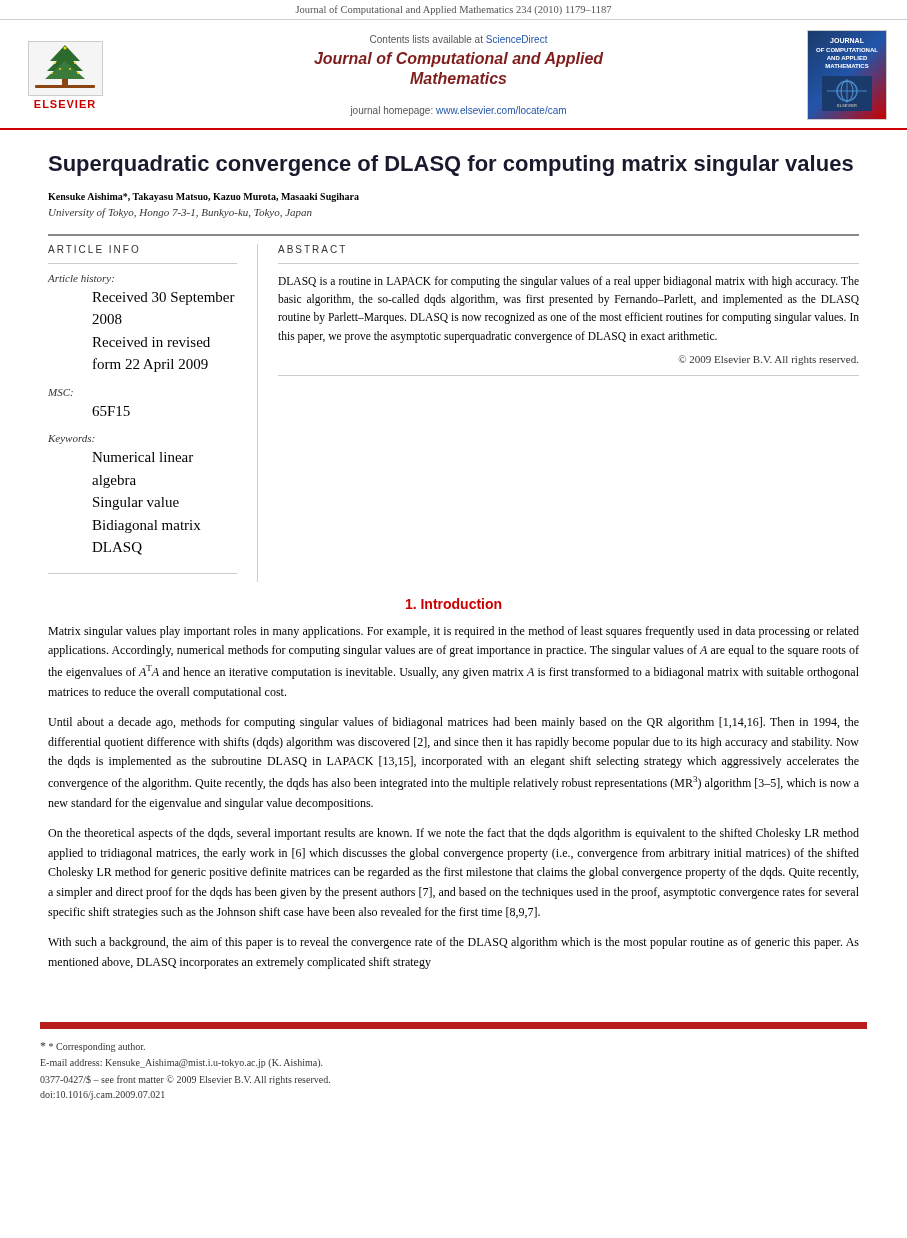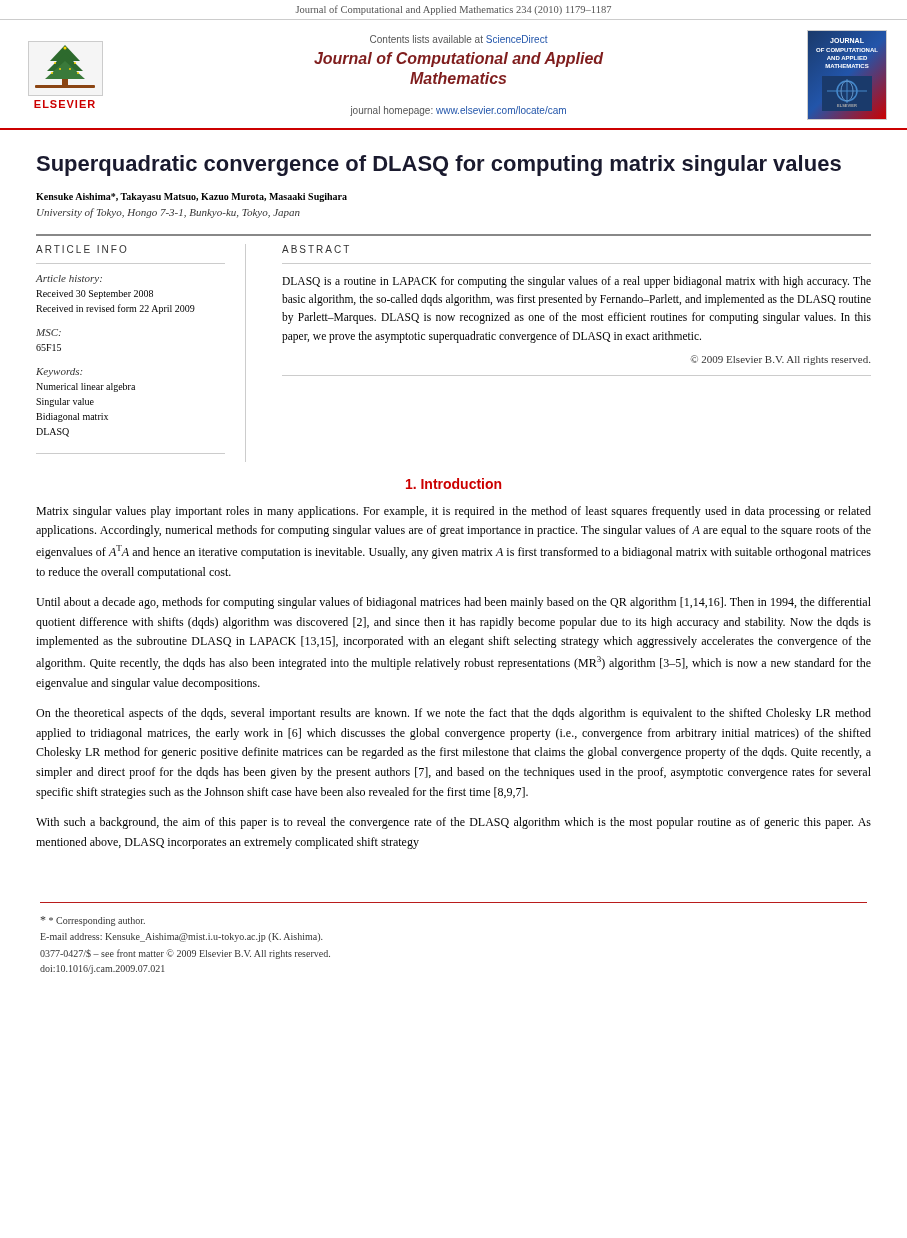--- a/index.html
+++ b/index.html
@@ -108,21 +108,21 @@
       font-size: 6px;
       color: #fff;
       text-align: center;
       font-weight: bold;
       font-family: Arial, sans-serif;
       line-height: 1.3;
     }
 
     
     .main-content {
-      padding: 20px 36px 20px;
+      padding: 20px 48px 20px;
     }
 
     
     .paper-title {
       font-size: 22px;
       font-weight: bold;
       color: #1a1a2e;
       line-height: 1.3;
       margin-bottom: 12px;
       font-family: Arial, sans-serif;
@@ -149,21 +149,21 @@
     }
     .hr-thick {
       border: none;
       border-top: 2px solid #888;
       margin: 8px 0;
     }
 
     
     .two-col {
       display: flex;
-      gap: 16px;
+      gap: 0;
       margin-bottom: 14px;
     }
 
     .article-info-col {
       width: 210px;
       flex-shrink: 0;
       padding-right: 20px;
       border-right: 1px solid #ccc;
     }
     .abstract-col {
@@ -181,23 +181,24 @@
     }
 
     .info-section-label {
       font-size: 11px;
       font-style: italic;
       margin-top: 0;
       margin-bottom: 2px;
       color: #333;
     }
     .info-section-value {
-      font-size: 10px;
+      font-size: 15px;
       color: #000;
       line-height: 1.5;
+      margin-left: 44px;
     }
 
     .abstract-text {
       font-size: 11.5px;
       line-height: 1.6;
       text-align: justify;
     }
     .copyright-line {
       font-size: 11px;
       text-align: right;
@@ -221,21 +222,21 @@
       line-height: 1.65;
       text-align: justify;
       margin-bottom: 10px;
     }
     .body-text sup {
       font-size: 9px;
     }
 
     
     .footer {
-      border-top: 1px solid #b91c1c;
+      border-top: 7px solid #b91c1c;
       margin: 20px 40px 0;
       padding: 8px 0 10px;
     }
     .footer-note {
       font-size: 10px;
       line-height: 1.5;
       color: #333;
     }
     .footer-note .star {
       font-size: 12px;

